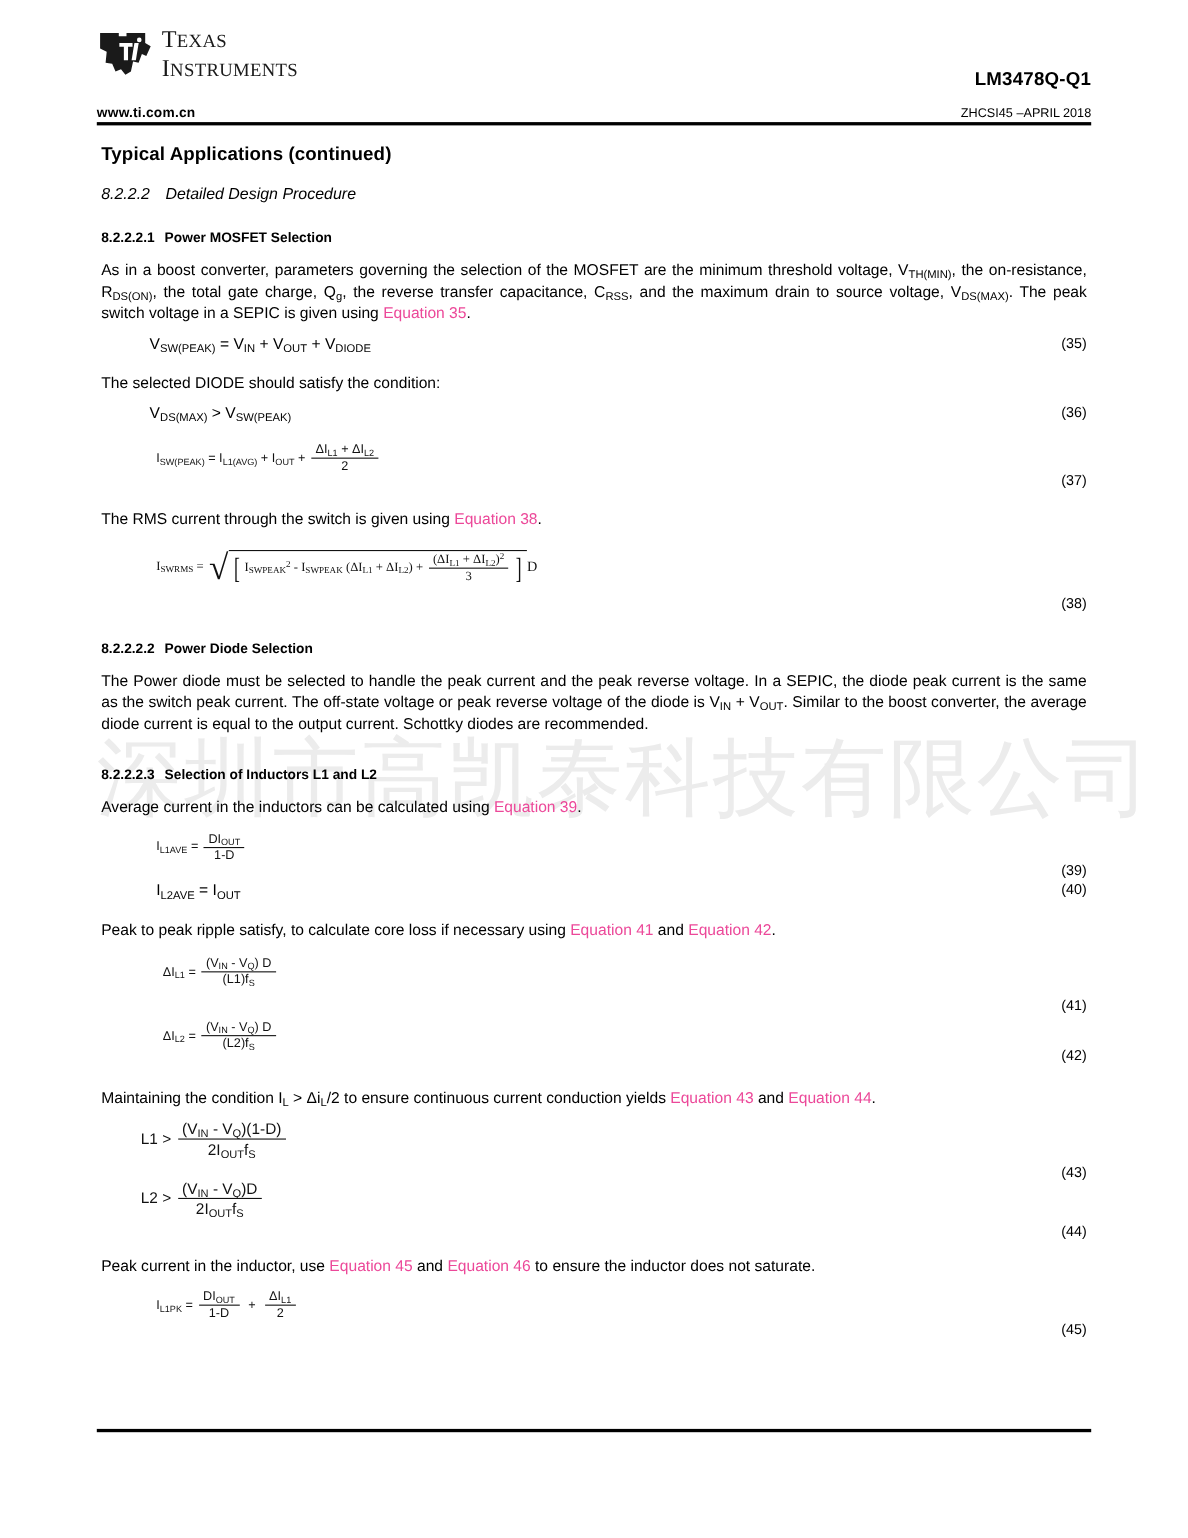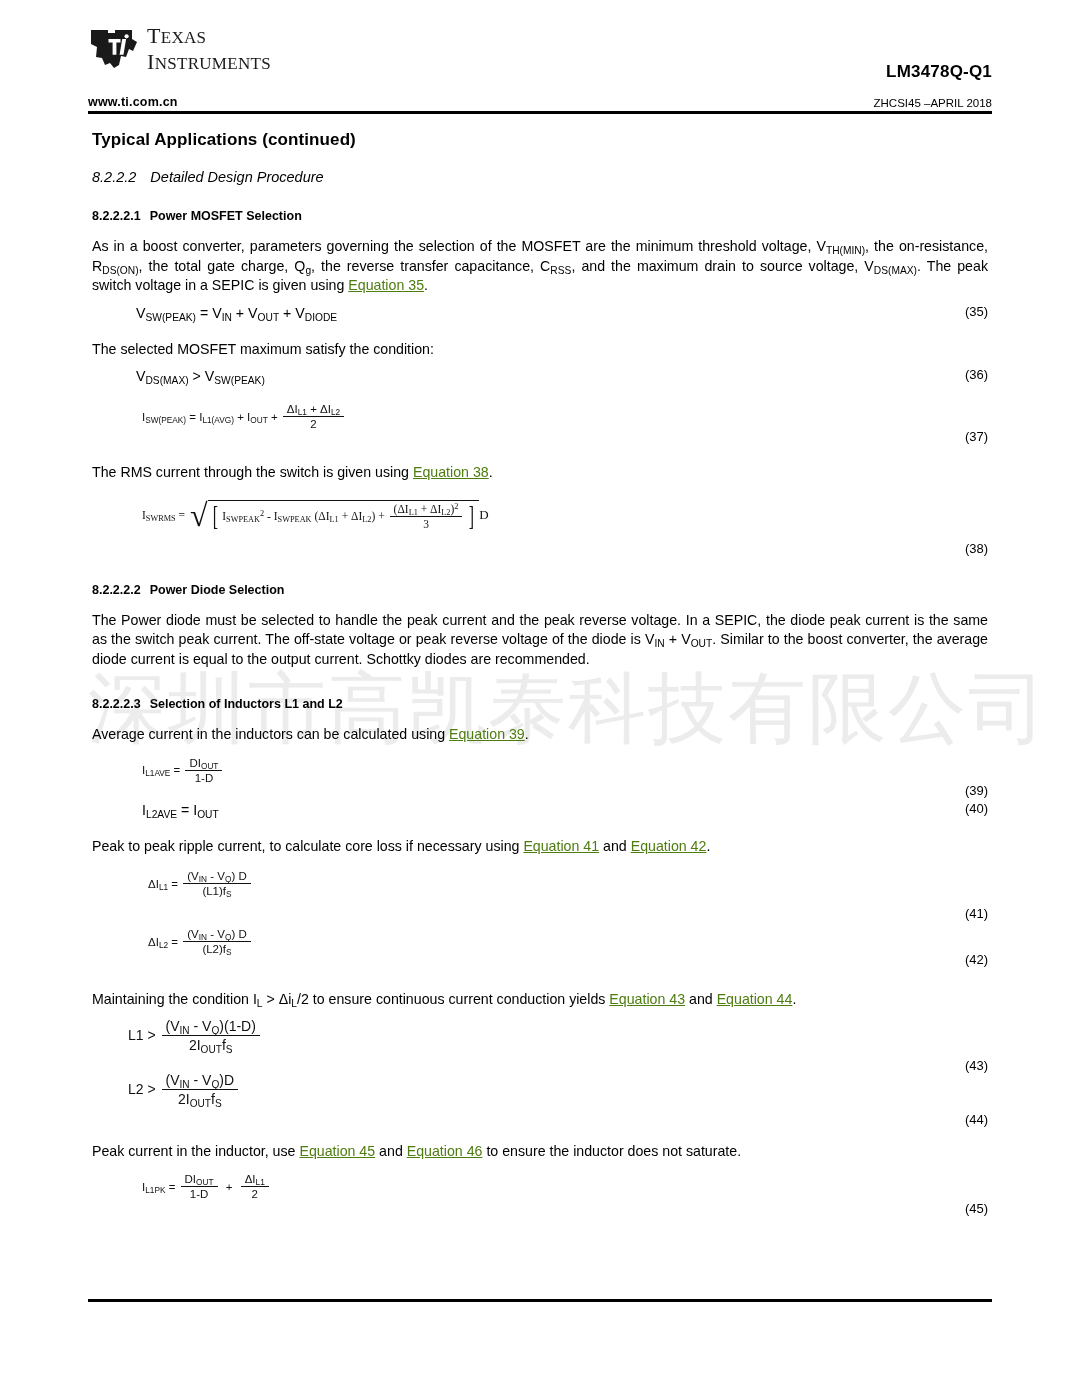--- a/index.html
+++ b/index.html
@@ -162,21 +162,21 @@
 
   p.body {
     font-size: 14.2px;
     line-height: 19.5px;
     margin: 14px 0 0 0;
     padding: 0;
     text-align: justify;
   }
   p.body.nojust { text-align: left; }
 
-  .lnk { color: #4d7c0f; text-decoration: underline; }
+  .lnk { color: #ec4899; }
 
   sub { font-size: 0.72em; line-height: 0; vertical-align: -0.28em; }
   sup { font-size: 0.72em; line-height: 0; vertical-align: 0.45em; }
 
   
   .eqrow {
     position: relative;
     width: 100%;
     margin-top: 8px;
     min-height: 22px;
@@ -296,21 +296,21 @@
         <span>=</span>
         <span>V</span><sub>IN</sub>
         <span>+</span>
         <span>V</span><sub>OUT</sub>
         <span>+</span>
         <span>V</span><sub>DIODE</sub>
       </span>
       <span class="eqnum">(35)</span>
     </div>
 
-    <p class="body nojust">The selected MOSFET maximum satisfy the condition:</p>
+    <p class="body nojust">The selected DIODE should satisfy the condition:</p>
 
     <div class="eqrow">
       <span class="eq-inline">
         <span>V</span><sub>DS(MAX)</sub>
         <span>&gt;</span>
         <span>V</span><sub>SW(PEAK)</sub>
       </span>
       <span class="eqnum">(36)</span>
     </div>
 
@@ -382,21 +382,21 @@
 
     <div class="eqrow" style="margin-top:6px;">
       <span class="eq-inline" style="padding-left:50px;text-align:right;">
         <span>I</span><sub>L2AVE</sub>
         <span>=</span>
         <span>I</span><sub>OUT</sub>
       </span>
       <span class="eqnum">(40)</span>
     </div>
 
-    <p class="body nojust" style="margin-top:14px;"><span>Peak to peak ripple current, to calculate core loss if necessary using </span><a class="lnk">Equation 41</a><span> and </span><a class="lnk">Equation 42</a><span>.</span></p>
+    <p class="body nojust" style="margin-top:14px;"><span>Peak to peak ripple satisfy, to calculate core loss if necessary using </span><a class="lnk">Equation 41</a><span> and </span><a class="lnk">Equation 42</a><span>.</span></p>
 
     <div class="eqrow" style="margin-top:14px; min-height:44px;">
       <span class="eq-img" style="display:inline-block; padding-left:56px; font-size:11.5px;">
         <span class="mid"><span>Δ</span><span>I</span><sub>L1</sub></span>
         <span class="mid">=</span>
         <span class="frac">
           <span class="num">(<span>V</span><sub>IN</sub> <span>-</span> <span>V</span><sub>Q</sub>) <span>D</span></span>
           <span class="den"><span>(L1)f</span><sub>S</sub></span>
         </span>
       </span>

